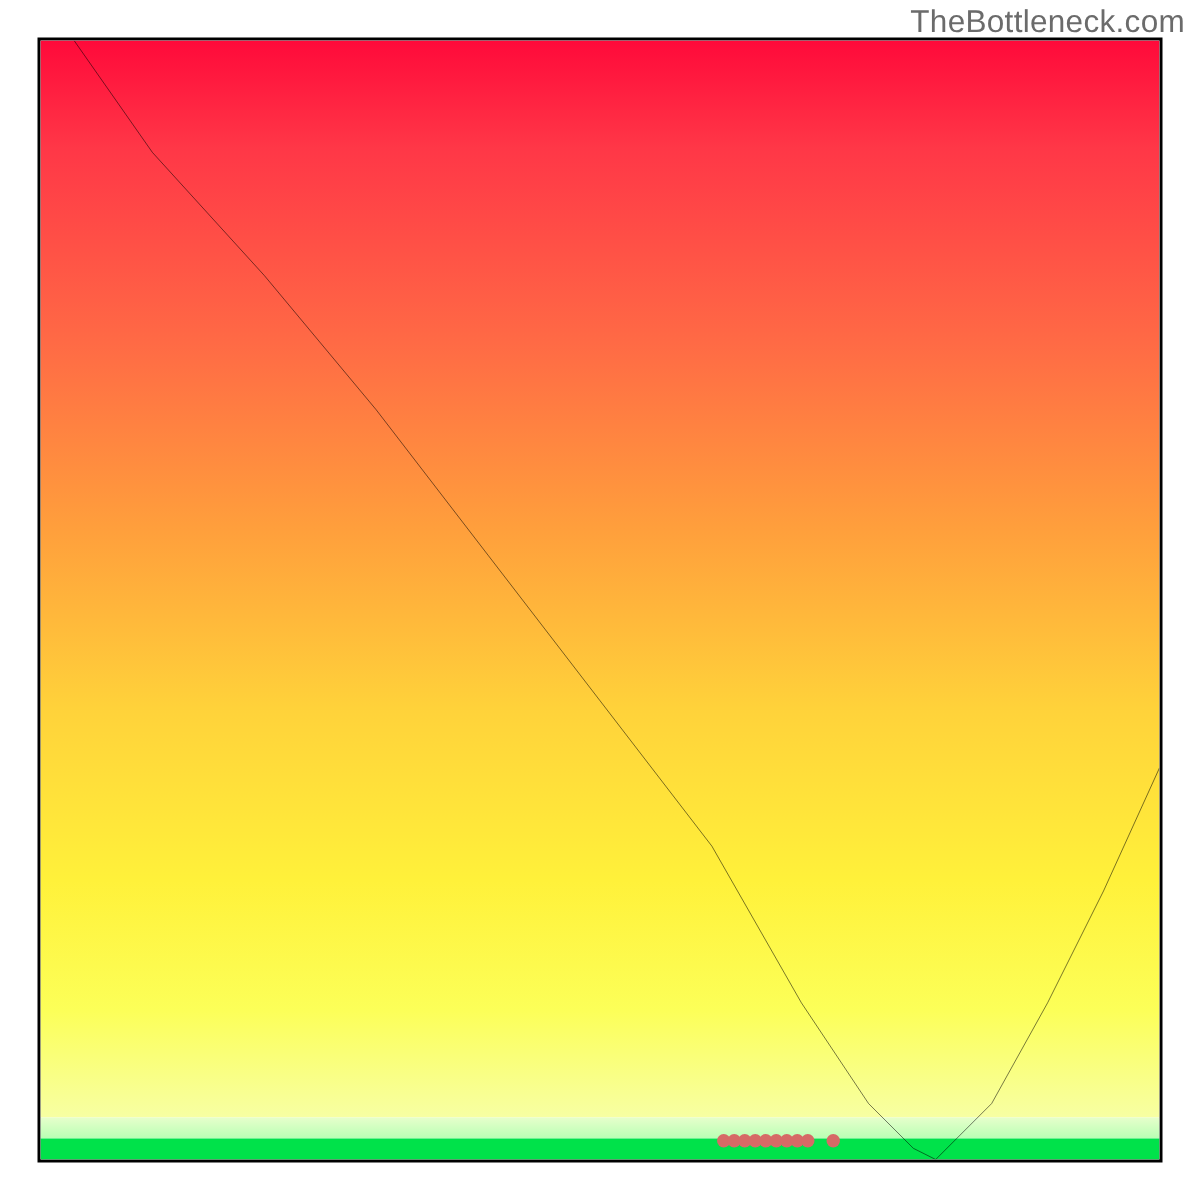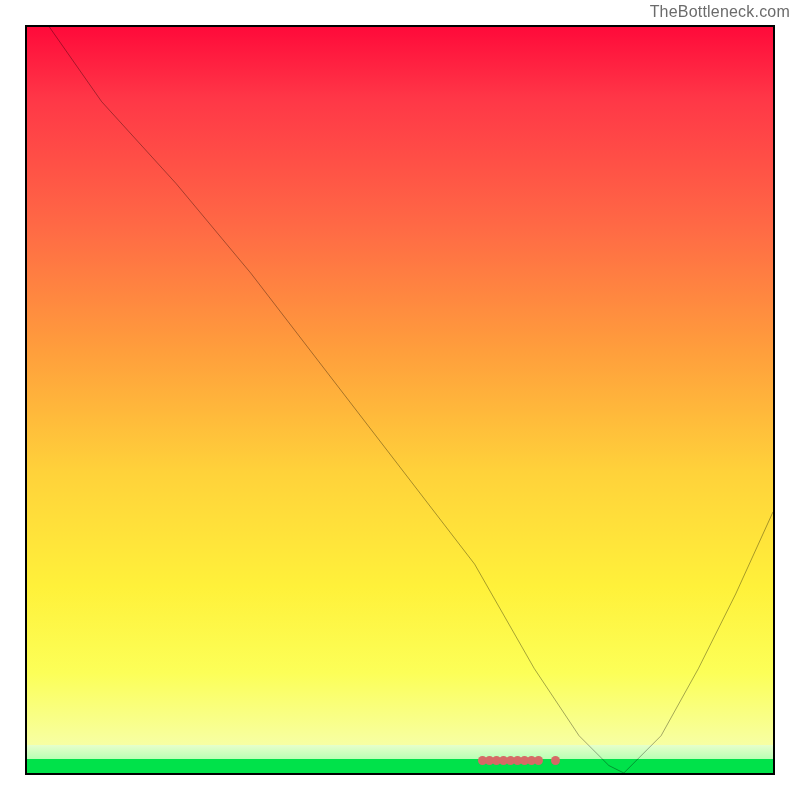--- a/index.html
+++ b/index.html
@@ -13,21 +13,21 @@
   .wrap {
     position: relative;
     width: 800px;
     height: 800px;
   }
   .watermark {
     position: absolute;
     top: 3px;
     right: 10px;
     color: #6b6b6b;
-    font-size: 16px;
+    font-size: 21px;
     font-weight: 400;
     letter-spacing: 0.2px;
   }
   .plot-area {
     position: absolute;
     left: 25px;
     top: 25px;
     width: 750px;
     height: 750px;
     border: 2.5px solid #000;

